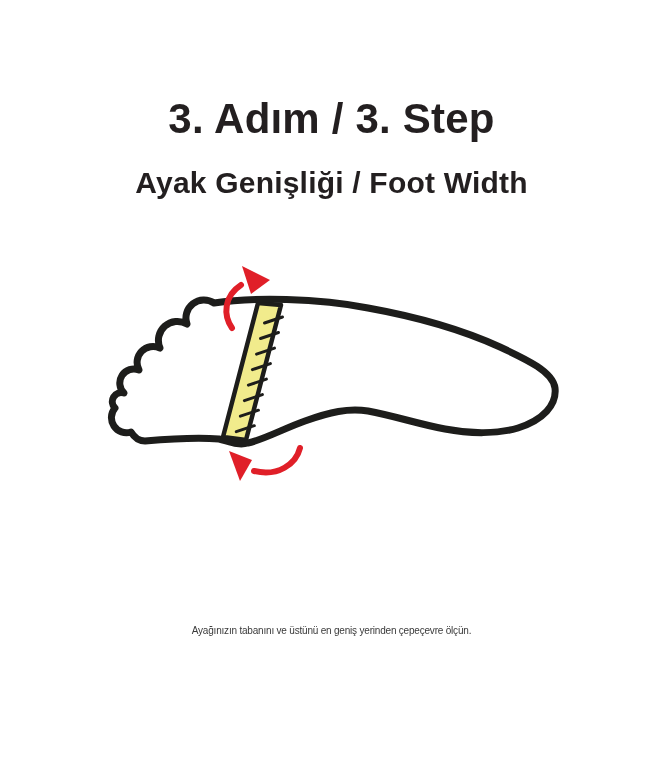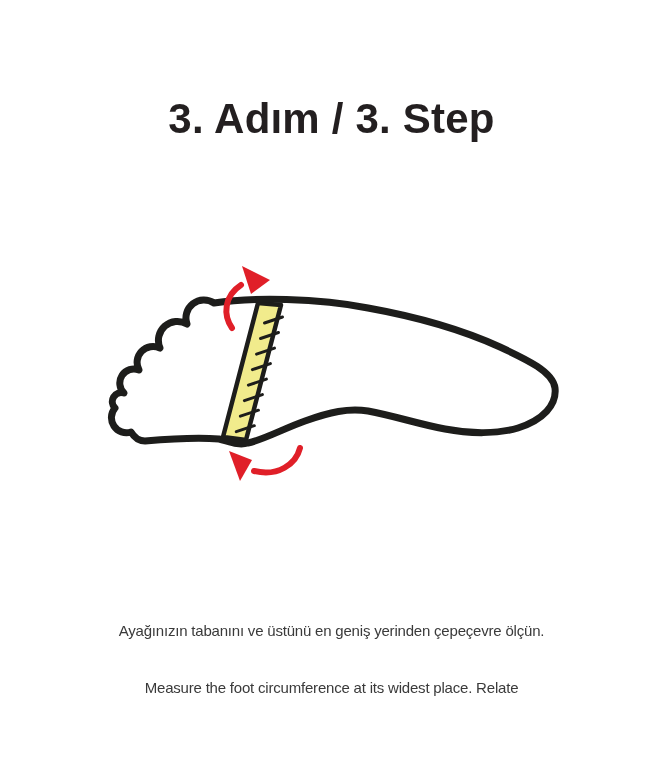--- a/index.html
+++ b/index.html
@@ -14,31 +14,32 @@
   }
   .subtitle{
     position:absolute;top:163px;left:0;width:663px;height:40px;
     text-align:center;font-size:30px;line-height:40px;font-weight:800;
     color:#231f20;letter-spacing:0.2px;
   }
   .figure-svg{position:absolute;top:0;left:0;width:663px;height:780px;}
   .ink-stroke{stroke:#1d1d1b;}
   .para{
     position:absolute;left:0;width:663px;text-align:center;
-    font-size:15px;line-height:21.5px;color:#3a3a3a;letter-spacing:-0.2px;
+    font-size:10px;line-height:21.5px;color:#3a3a3a;letter-spacing:-0.2px;
   }
   .para-tr{top:620px;}
   .para-en{top:677px;}
 </style>
 </head>
 <body>
 
 <div class="canvas">
 
   <div class="title">3. Adım / 3. Step</div>
+  <div class="subtitle">Ayak Genişliği / Foot Width</div>
 
   <svg class="figure-svg" viewBox="0 0 663 780">
 
     <path d="M 214 303
          C 252 297 318 298 368 308
          C 418 317 465 331 500 347
          C 528 360 553 372 555 388
          C 557 405 543 420 518 428
          C 498 434 470 434 445 429
          C 418 424 395 416 368 411
@@ -95,16 +96,15 @@
       <path d="M 300 448 C 296 464 278 477 254 471" fill="none" stroke-width="6" stroke-linecap="round" stroke="#e01f28"></path>
       <polygon points="229,451 252,460 240,481" fill="#e01f28"></polygon>
     </g>
   </svg>
 
   <div class="para para-tr">
     <div>Ayağınızın tabanını ve üstünü en geniş yerinden çepeçevre ölçün.</div>
   </div>
 
   <div class="para para-en">
-    <div>Measure the foot circumference at its widest place. Relate</div>
   </div>
 
 </div>
 
 </body></html>

